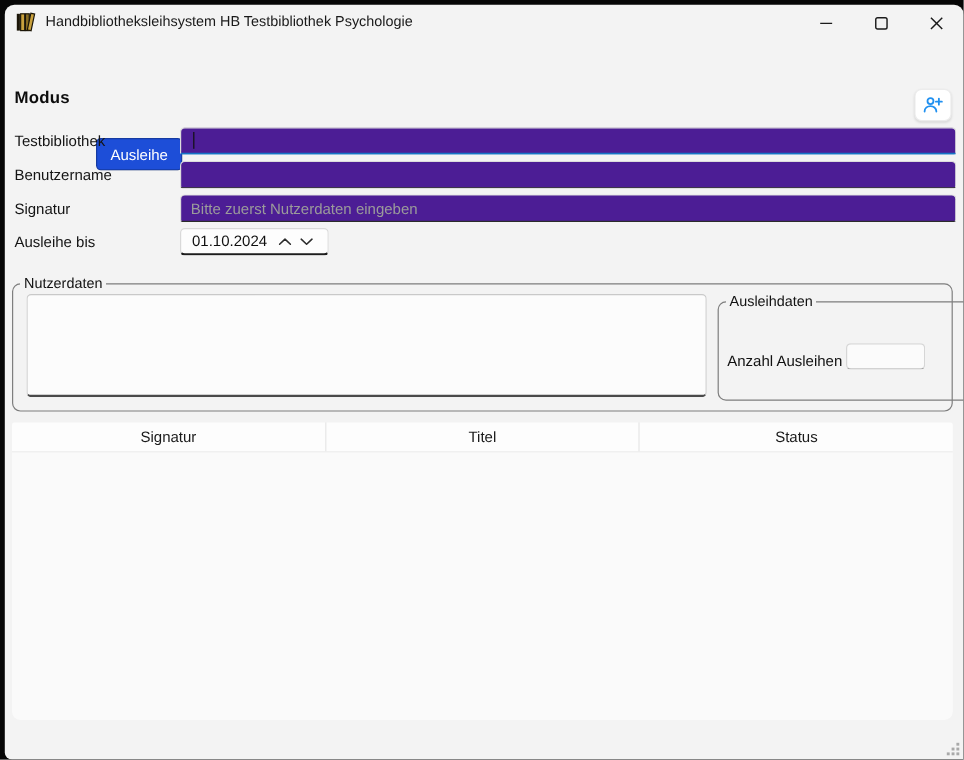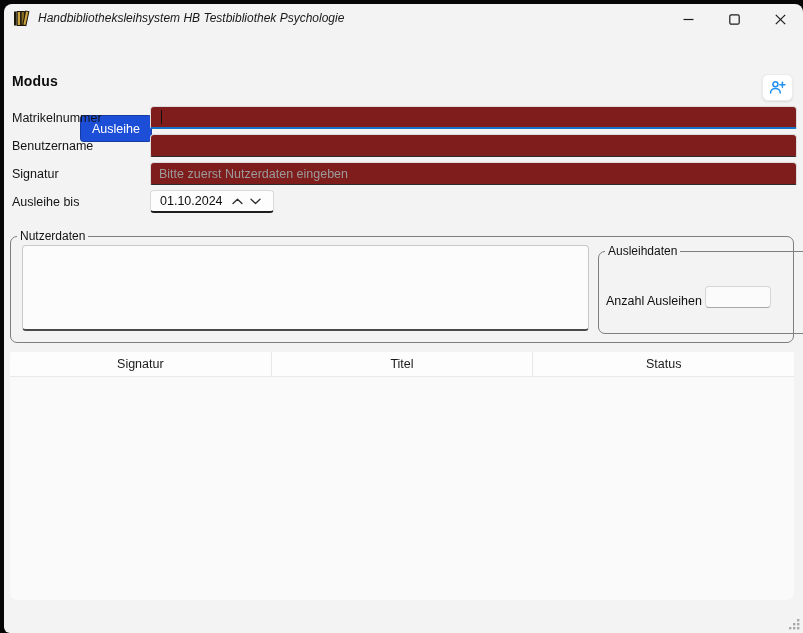--- a/index.html
+++ b/index.html
@@ -10,21 +10,21 @@
     font-family: "Liberation Sans", "DejaVu Sans", sans-serif;
     overflow: hidden;
     color: #1b1b1b;
   }
   .window {
     position: absolute; left: 4px; top: 4px; width: 799px; height: 629px;
     background: #f3f3f3;
     border-radius: 8px 8px 0 6px;
   }
   
-  .titlebar { position: absolute; left: 0; top: 0; width: 100%; height: 28px; display: flex; align-items: center; font-style: italic; }
+  .titlebar { position: absolute; left: 0; top: 0; width: 100%; height: 28px; display: flex; align-items: center; }
   .app-icon { margin-left: 9px; width: 17px; height: 17px; flex: 0 0 auto; }
   .title-text { margin-left: 8px; font-size: 12px; color: #191919; white-space: nowrap; }
   .win-controls { position: absolute; right: 0; top: 0; height: 30px; display: flex; }
   .win-btn { width: 46px; height: 30px; display: flex; align-items: center; justify-content: center; cursor: default; }
   
   .menubar { position: absolute; left: 14px; top: 32px; height: 24px; display: flex; align-items: center; }
   .menu-item { font-size: 12.5px; color: #141414; margin-right: 30px; padding: 3px 2px; }
   
   .modus-label { position: absolute; left: 8px; top: 69px; font-size: 14px; font-weight: 700; color: #0d0d0d; letter-spacing: 0.2px; }
   .ausleihe-btn {
@@ -36,21 +36,21 @@
   .adduser-btn {
     position: absolute; right: 10px; top: 70px; width: 31px; height: 27px;
     background: #ffffff; border: 1px solid #ececec; border-radius: 6px;
     box-shadow: 0 1px 2px rgba(0,0,0,0.10);
     display: flex; align-items: center; justify-content: center;
   }
   
   .field-label { position: absolute; left: 8px; font-size: 12.5px; color: #141414; line-height: 16px; }
   .tb {
     position: absolute; left: 146px; right: 6px; height: 23px;
-    background: #7f1d1d; border: 1px solid #dcdcdc; border-bottom: 1.6px solid #2b2b2b;
+    background: #4c1d95; border: 1px solid #dcdcdc; border-bottom: 1.6px solid #2b2b2b;
     border-radius: 4px 4px 2px 2px;
     display: flex; align-items: center; padding: 0 8px;
     font-size: 12.5px;
   }
   .tb.focused { border-bottom: 2px solid #1473c5; }
   .caret { width: 1.4px; height: 14px; background: #111; margin-left: 2px; }
   .placeholder { color: #9b9b9b; }
   .datebox {
     position: absolute; left: 146px; top: 186px; width: 124px; height: 23px;
     background: #fdfdfd; border: 1px solid #d9d9d9; border-bottom: 2px solid #1d1d1d;
@@ -137,21 +137,21 @@
   <button class="ausleihe-btn" style="background: #1d4ed8; margin-top: 41px;">Ausleihe</button>
   <div class="adduser-btn">
     <svg width="17" height="15" viewBox="0 0 17 15">
       <circle cx="6.4" cy="4.2" r="2.5" fill="none" stroke="#2090f0" stroke-width="1.5"></circle>
       <path d="M1.5 13 C1.5 9.9 4 8.4 6.4 8.4 C8.8 8.4 11.3 9.9 11.3 13" fill="none" stroke="#2090f0" stroke-width="1.5" stroke-linecap="round"></path>
       <line x1="13.4" y1="2.2" x2="13.4" y2="7.2" stroke="#2090f0" stroke-width="1.5" stroke-linecap="round"></line>
       <line x1="10.9" y1="4.7" x2="15.9" y2="4.7" stroke="#2090f0" stroke-width="1.5" stroke-linecap="round"></line>
     </svg>
   </div>
 
-  <div class="field-label" style="top:106px">Matrikelnummer</div>
+  <div class="field-label" style="top:106px">Testbibliothek</div>
   <div class="field-label" style="top:134px">Benutzername</div>
   <div class="field-label" style="top:162px">Signatur</div>
   <div class="field-label" style="top:190px">Ausleihe bis</div>
 
   <div class="tb focused" style="top:102px">
     <span class="caret"></span>
   </div>
   <div class="tb" style="top:130px">
     <span></span>
   </div>

